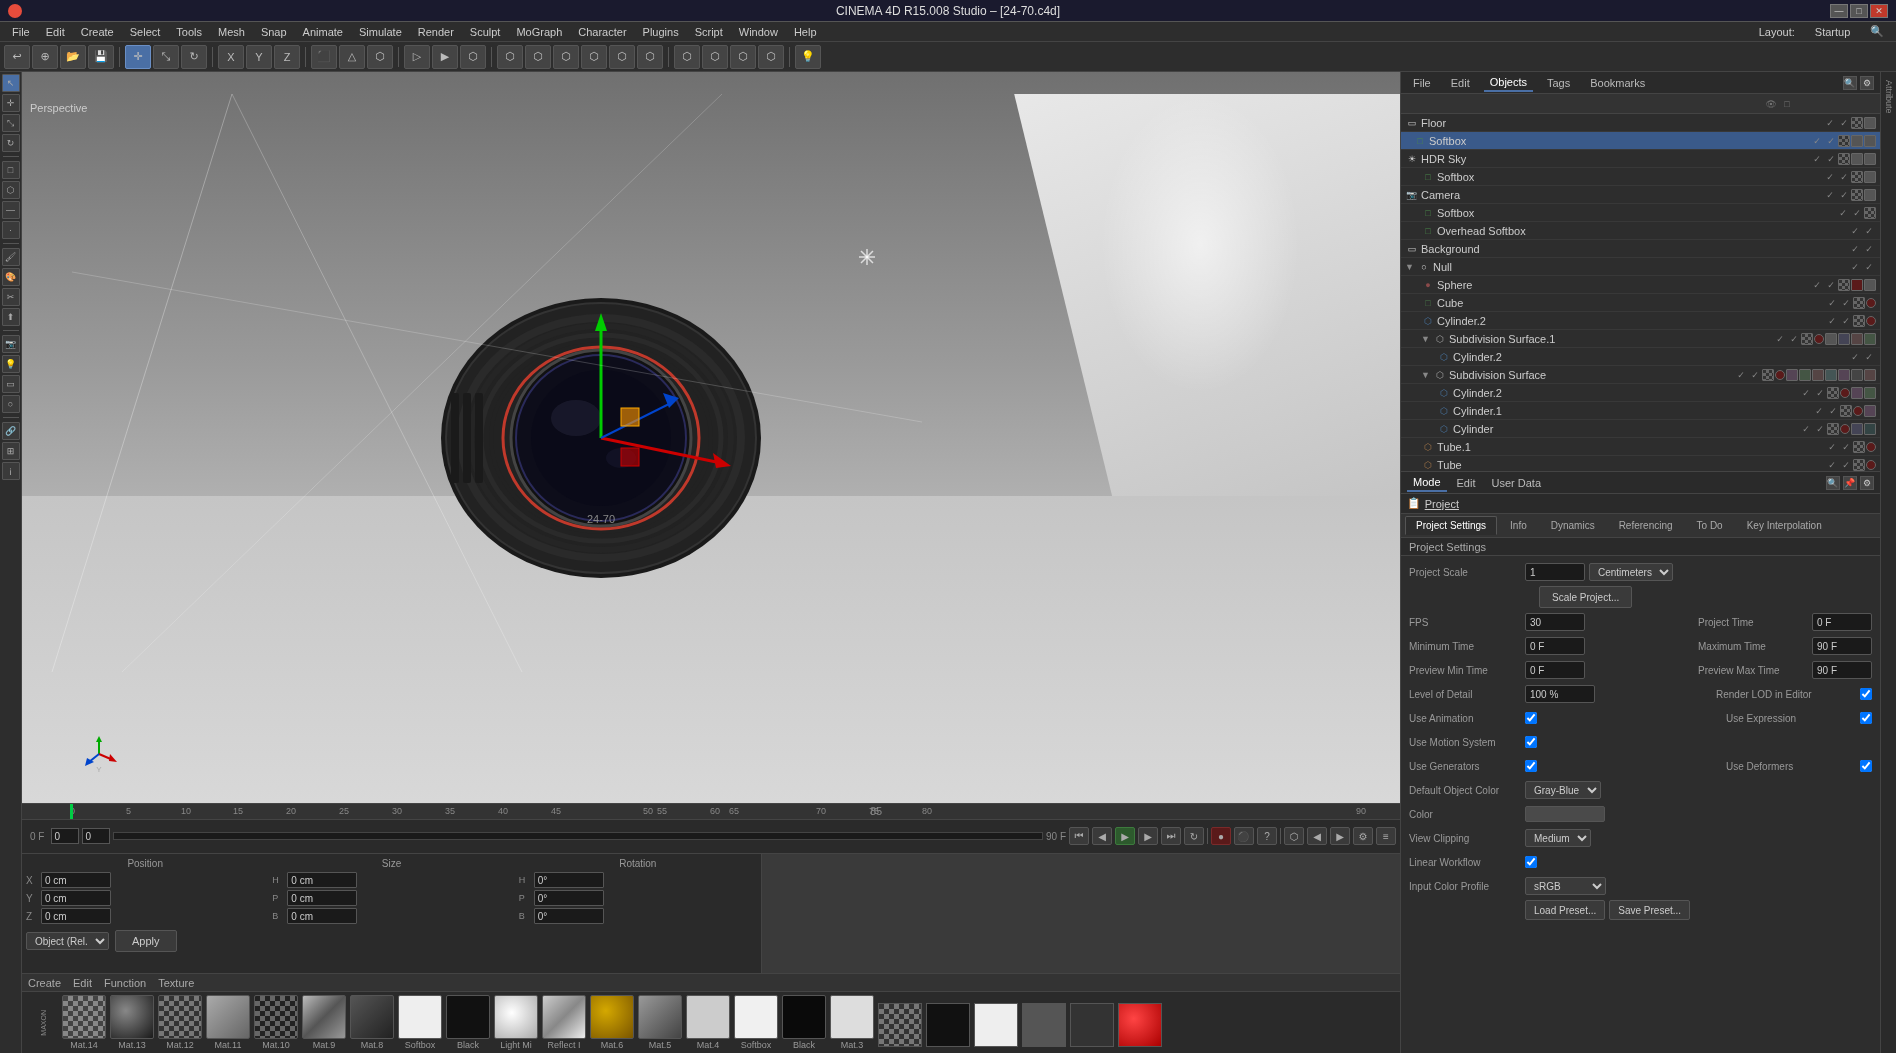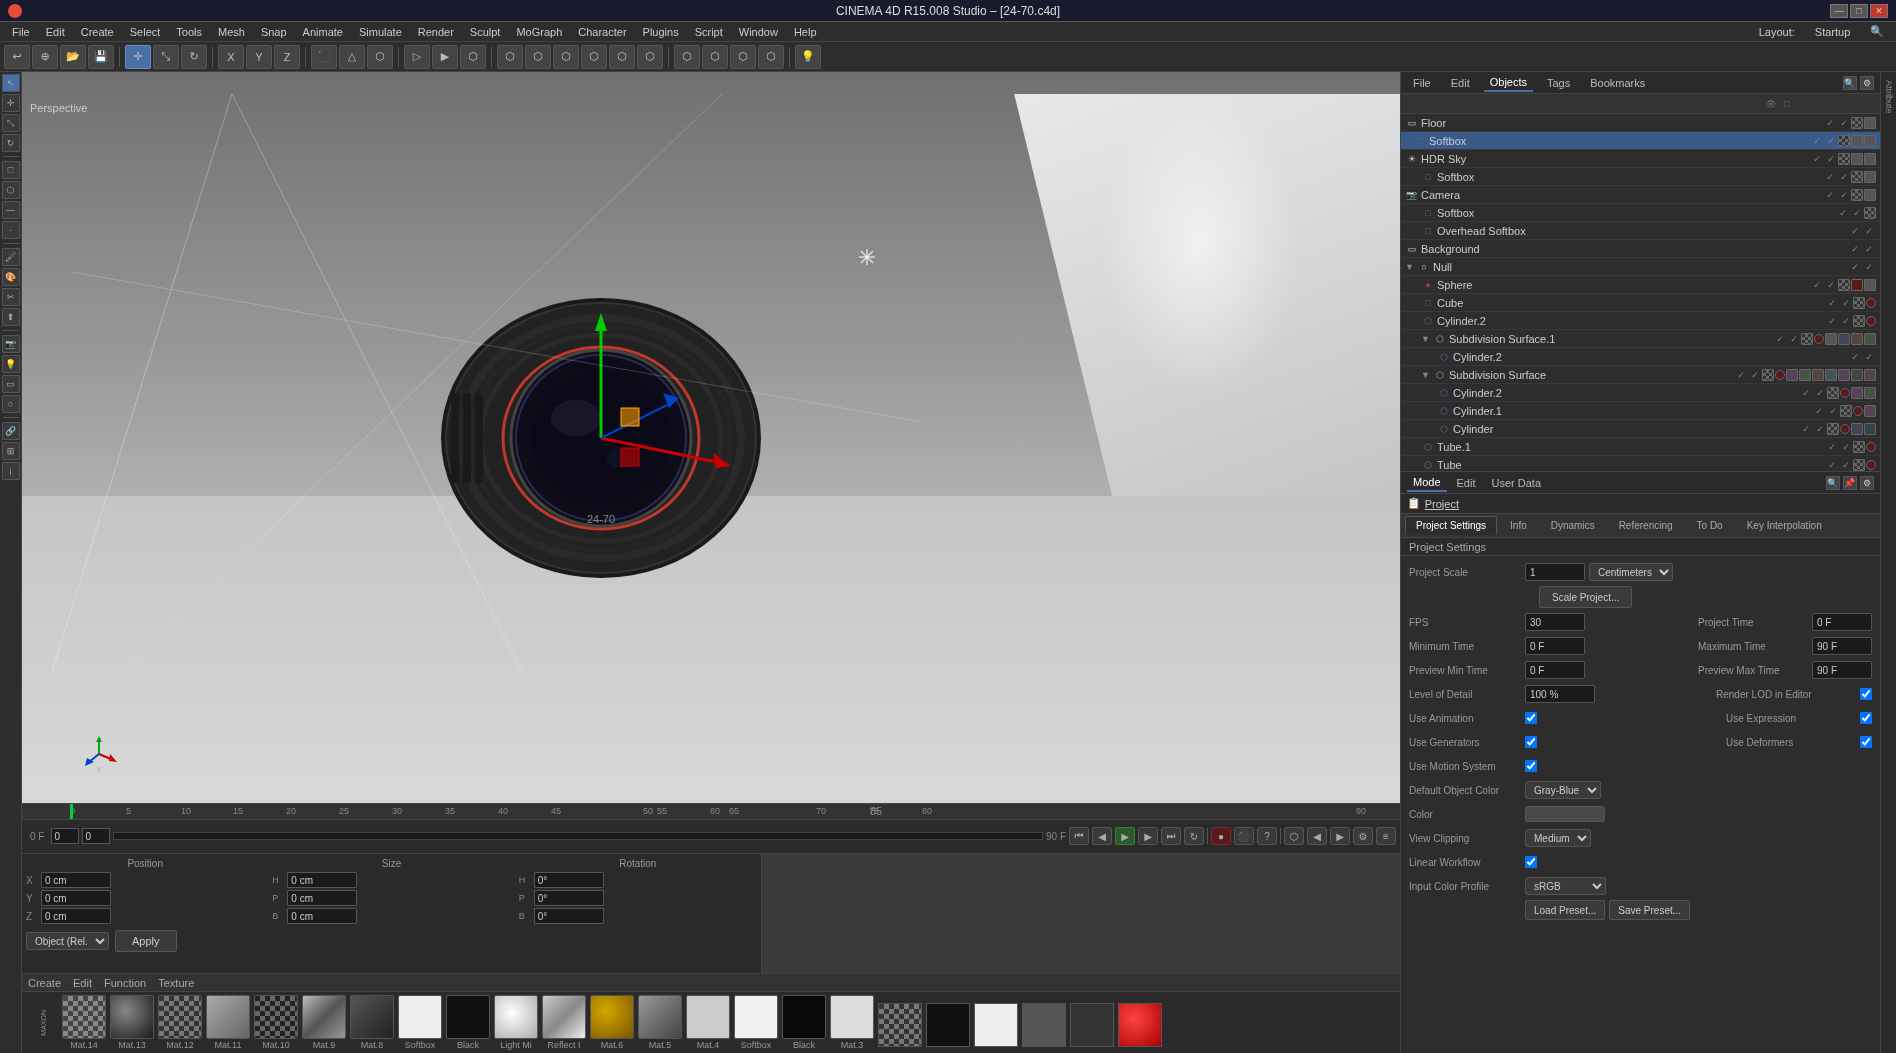--- a/index.html
+++ b/index.html
@@ -1048,32 +1048,32 @@
           <span class="prop-label">Use Animation</span>
           <div class="prop-value">
             <input type="checkbox" checked="" class="prop-checkbox" style="">
             <span style="flex:1;"></span>
             <span class="prop-label" style="width:130px;">Use Expression</span>
             <input type="checkbox" checked="" class="prop-checkbox" style="">
           </div>
         </div>
 
         <div class="prop-row">
+          <span class="prop-label">Use Motion System</span>
+          <div class="prop-value">
+            <input type="checkbox" checked="" class="prop-checkbox" style="">
+          </div>
+        </div>
+
+        <div class="prop-row">
           <span class="prop-label">Use Generators</span>
           <div class="prop-value">
             <input type="checkbox" checked="" class="prop-checkbox" style="">
             <span style="flex:1;"></span>
             <span class="prop-label" style="width:130px;">Use Deformers</span>
-            <input type="checkbox" checked="" class="prop-checkbox" style="">
-          </div>
-        </div>
-
-        <div class="prop-row">
-          <span class="prop-label">Use Motion System</span>
-          <div class="prop-value">
             <input type="checkbox" checked="" class="prop-checkbox" style="">
           </div>
         </div>
 
         <div class="prop-row">
           <span class="prop-label">Default Object Color</span>
           <div class="prop-value">
             <select class="prop-dropdown">
               <option>Gray-Blue</option>
               <option>Red</option>

